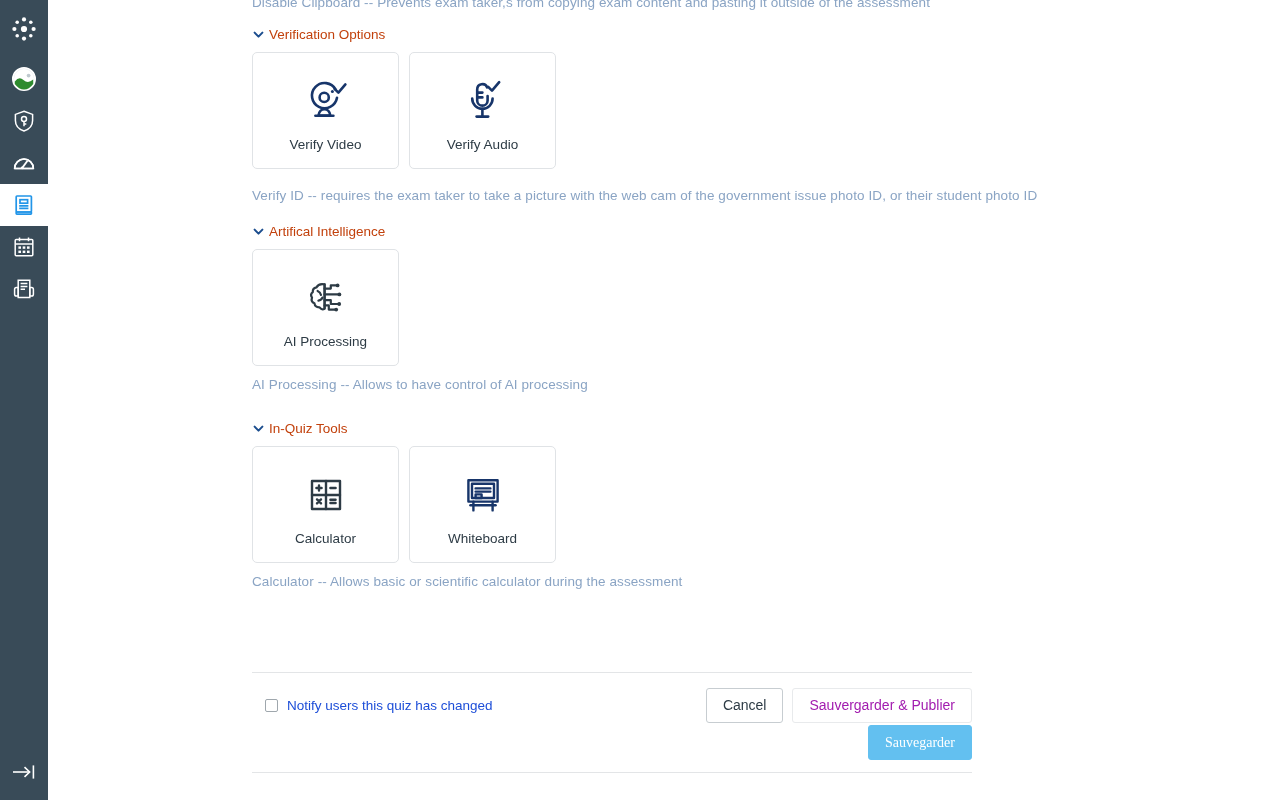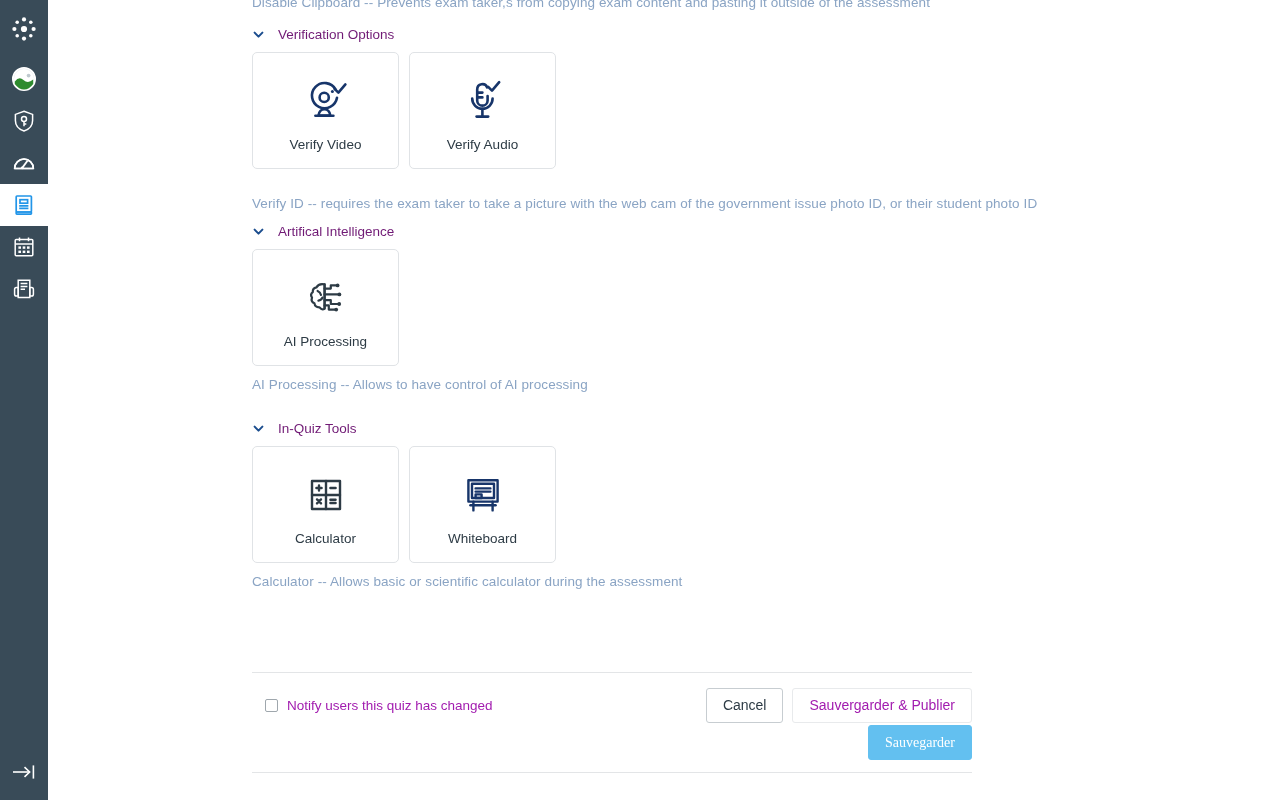--- a/index.html
+++ b/index.html
@@ -64,23 +64,23 @@
   }
   .help-text.top {
     position: absolute;
     top: -6px;
     left: 0;
   }
 
   .section-header {
     display: flex;
     align-items: center;
-    gap: 13px;
+    gap: 4px;
     font-size: 13.5px;
-    color: #701a75;
+    color: #c2410c;
     margin: 0;
     padding: 0;
     cursor: pointer;
     width: max-content;
   }
   .chev {
     display: inline-block;
     width: 13px; height: 13px;
     flex: none;
   }
@@ -141,21 +141,21 @@
   }
   .chk {
     width: 13px; height: 13px;
     border: 1px solid #9FA7AD;
     border-radius: 2px;
     background: #fff;
     flex: none;
   }
   .notify-label {
     font-size: 13.5px;
-    color: #a21caf;
+    color: #1d4ed8;
     white-space: nowrap;
   }
   .btn-group {
     margin-left: auto;
     display: flex;
     align-items: flex-start;
   }
   .btn {
     font-family: "Liberation Sans", sans-serif;
     font-size: 14px;
@@ -342,21 +342,21 @@
               <path d="M19.6 41.6 H31.2"></path>
               <path d="M31.2 11.8 L35 15.6 L42.2 7.2"></path>
             </svg>
           </span>
           <span class="cap">Verify Audio</span>
         </div>
 
 
       </div>
 
-      <div class="help-text" style="margin-top:26px;">Verify ID -- requires the exam taker to take a picture with the web cam of the government issue photo ID, or their student photo ID</div>
+      <div class="help-text" style="margin-top:18px;">Verify ID -- requires the exam taker to take a picture with the web cam of the government issue photo ID, or their student photo ID</div>
     </div>
 
     <div style="position:absolute; top:224px; left:0; width:720px;">
 
       <div class="section-header">
         <span class="chev">
           <svg width="13" height="13" viewBox="0 0 13 13" fill="none" stroke="#1B4D8E" stroke-width="2" stroke-linecap="round" stroke-linejoin="round">
             <path d="M2.6 4.6 L6.5 8.6 L10.4 4.6"></path>
           </svg>
         </span>

